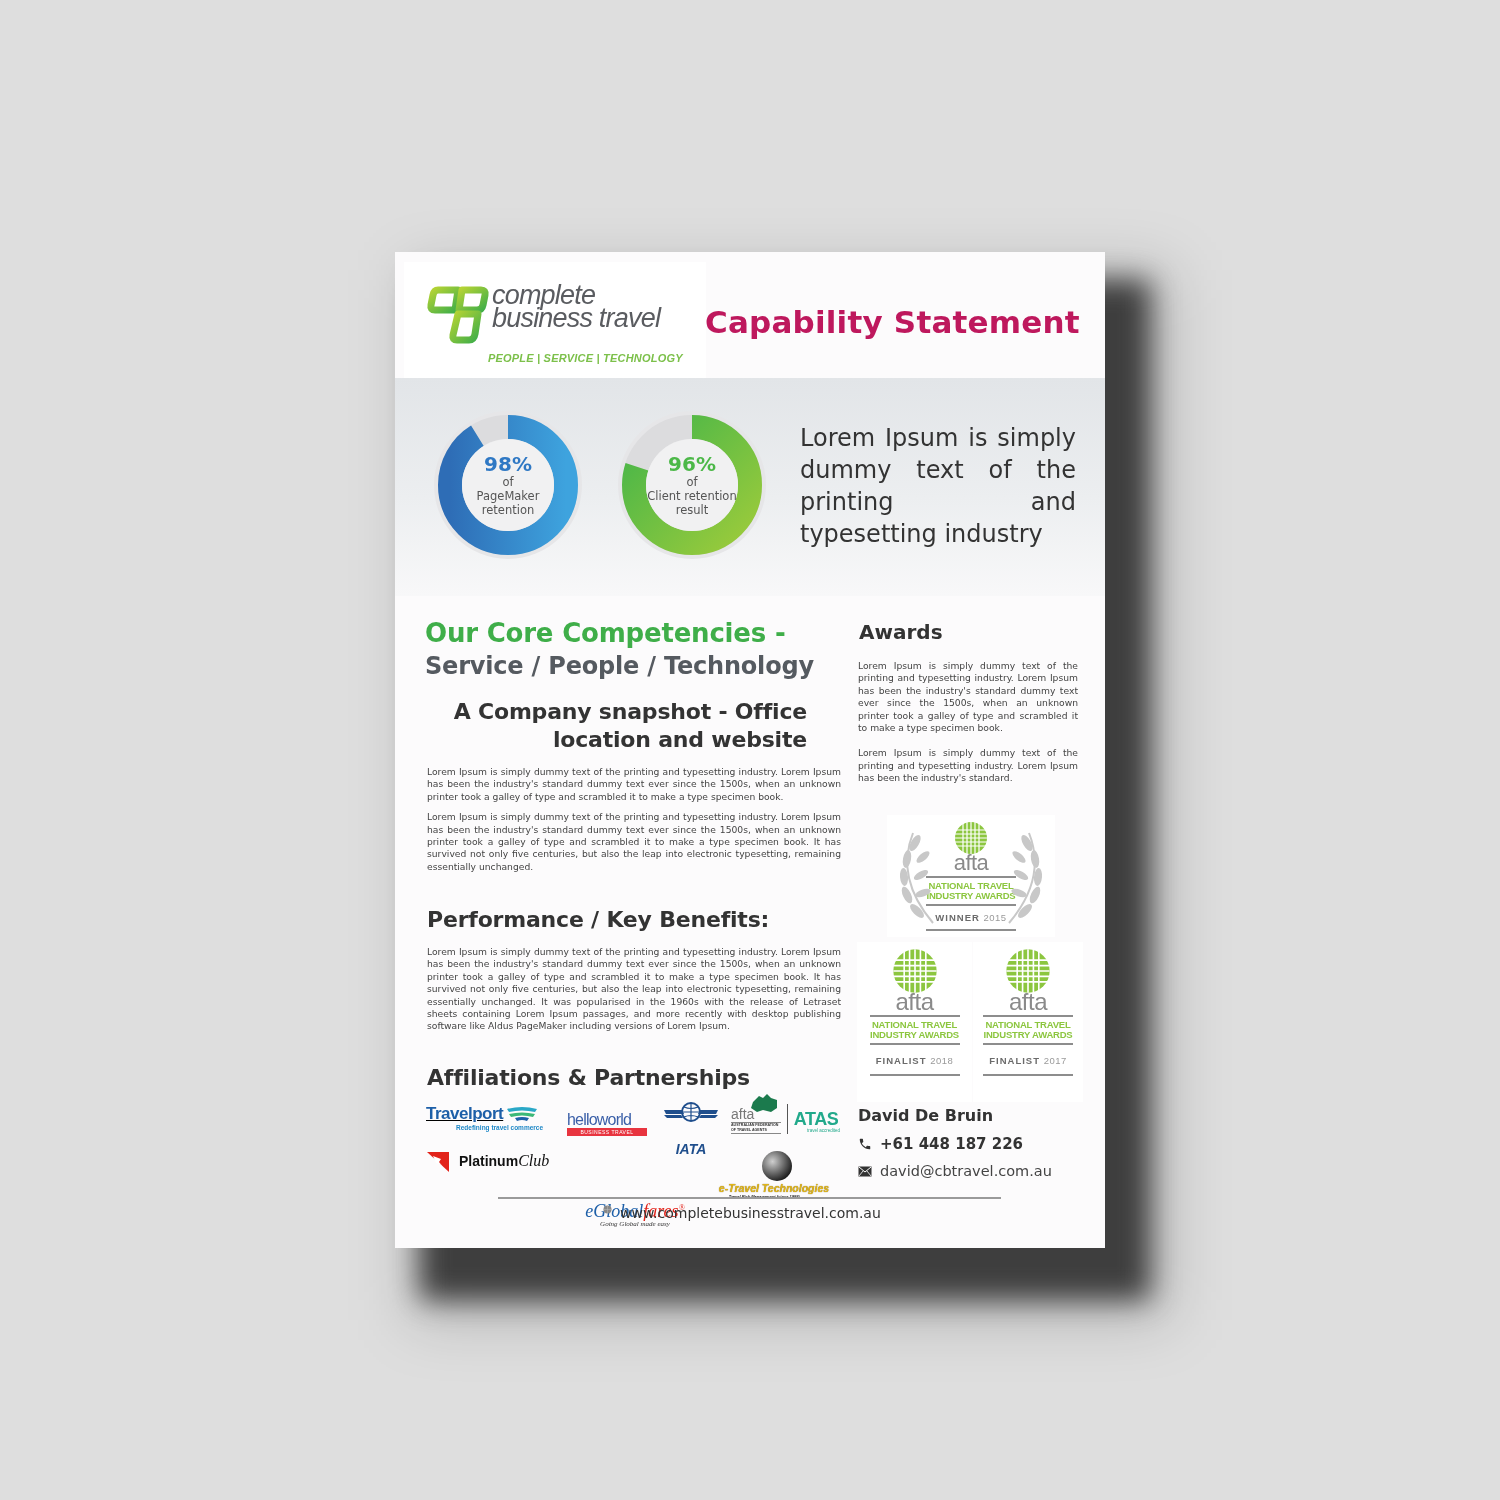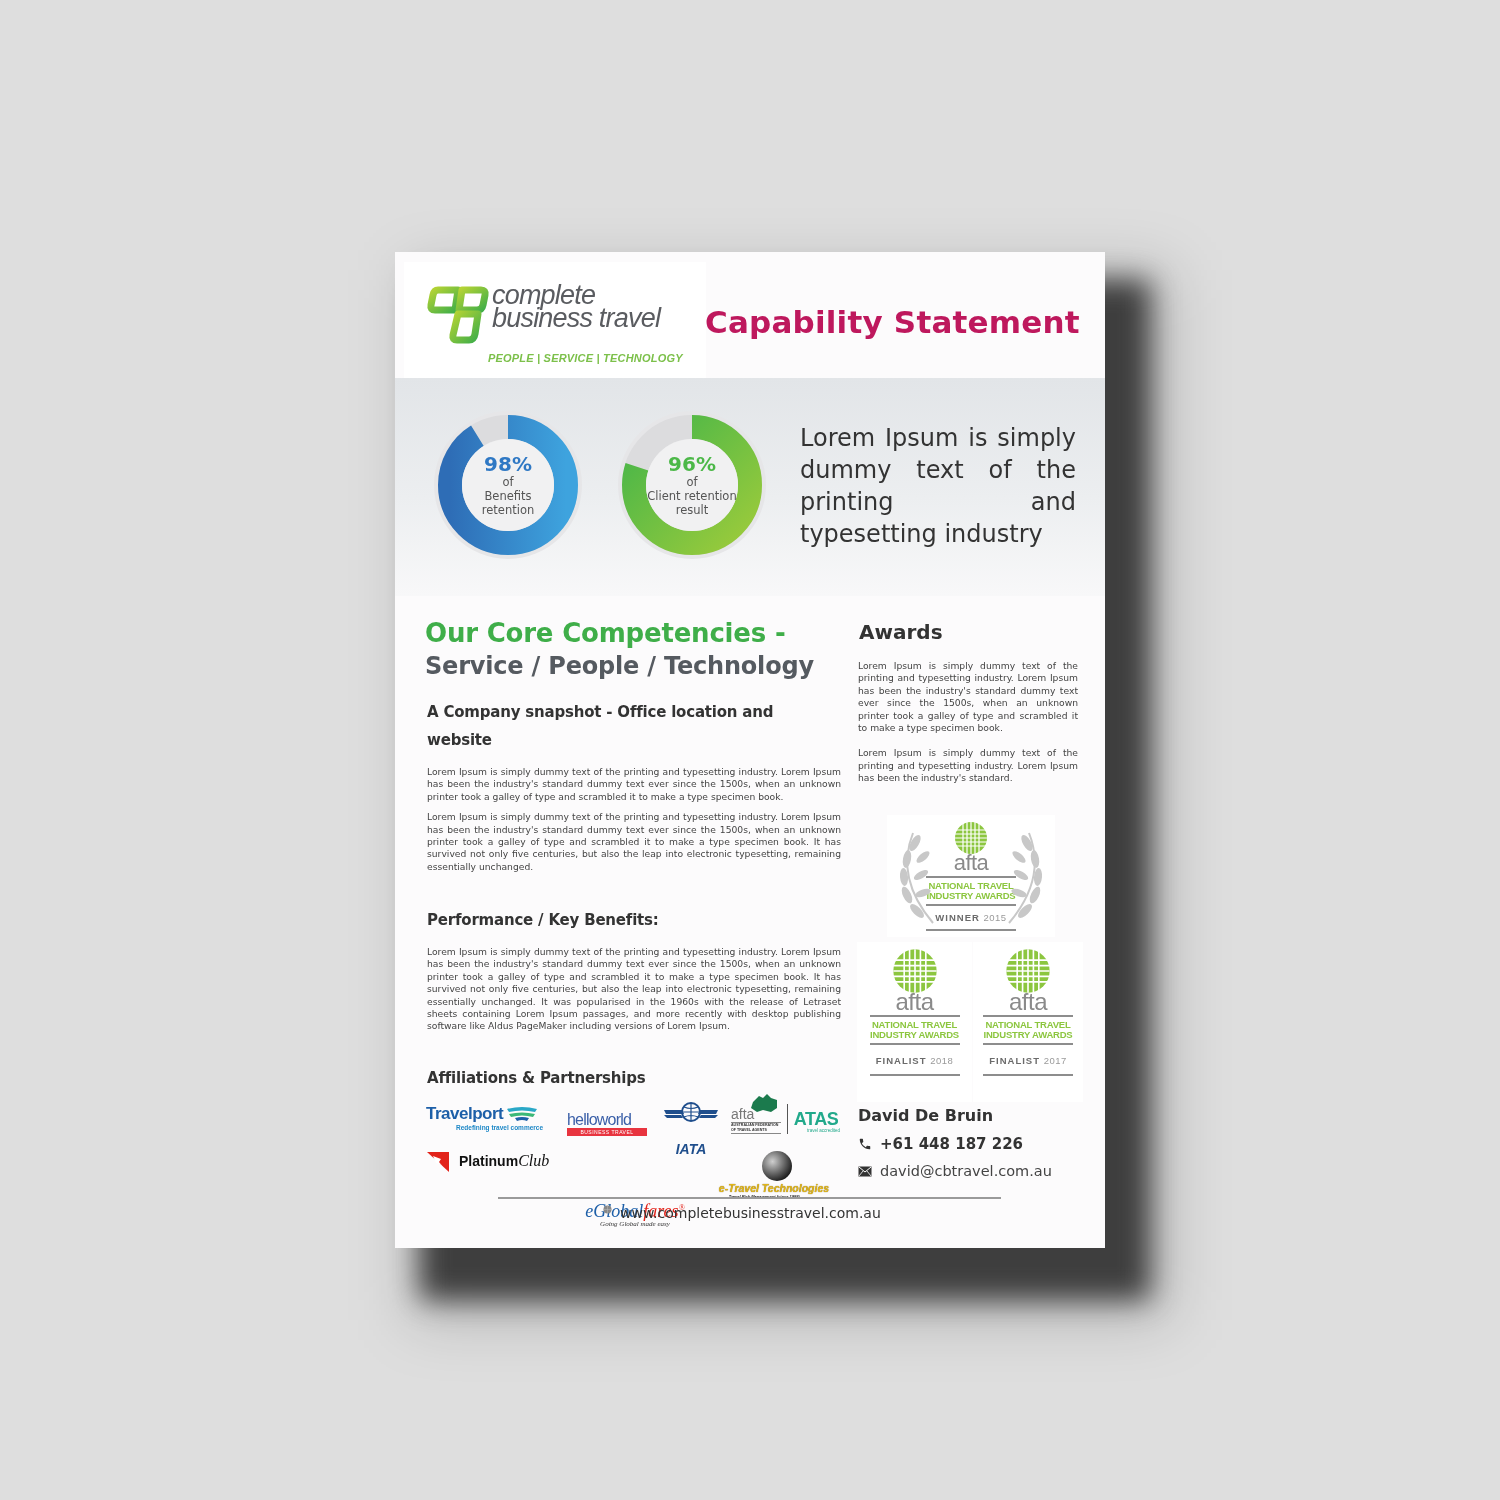--- a/index.html
+++ b/index.html
@@ -98,22 +98,23 @@
     font-weight: bold; font-size: 26px; color: #3fae49; white-space: nowrap;
     letter-spacing: -0.2px;
   }
   .h-gray {
     position: absolute; left: 30px; top: 400px;
     font-weight: bold; font-size: 24px; color: #555a60; white-space: nowrap;
     letter-spacing: -0.2px;
   }
   .h-section {
     position: absolute; left: 32px;
-    font-weight: bold; font-size: 15px; color: #333; line-height: 28px;
+    font-weight: bold; font-size: 22px; color: #333; line-height: 28px;
     letter-spacing: -0.2px;
+    text-align: right;
   }
   .body-text {
     position: absolute; left: 32px; width: 414px;
     font-size: 9.2px; line-height: 12.4px; color: #444;
     text-align: justify;
   }
   .body-text p + p { margin-top: 8px; }
   
   .awards-h {
     position: absolute; left: 464px; top: 368px;
@@ -209,21 +210,21 @@
           </linearGradient>
         </defs>
         <circle cx="75" cy="75" r="74" fill="#e6e6e8"></circle>
         <circle cx="75" cy="75" r="58" fill="none" stroke="#dcdcde" stroke-width="24"></circle>
         <circle cx="75" cy="75" r="58" fill="none" stroke="url(#bg1)" stroke-width="24" stroke-dasharray="331.6 364.4" transform="rotate(-90 75 75)"></circle>
         <circle cx="75" cy="75" r="46" fill="#f1f1f2"></circle>
       </svg>
       <div class="ring-text">
         <div class="ring-pct" style="color:#2f78c4">98%</div>
         <div class="ring-sub">of</div>
-        <div class="ring-sub">Benefits</div>
+        <div class="ring-sub">PageMaker</div>
         <div class="ring-sub">retention</div>
       </div>
     </div>
 
     <div class="ring-wrap" style="left:222px; top:32px;">
       <svg width="150" height="150" viewBox="0 0 150 150">
         <defs>
           <linearGradient id="bg2" x1="1" y1="0" x2="0" y2="1">
             <stop offset="0" stop-color="#45b549"></stop>
             <stop offset="1" stop-color="#9ccb3b"></stop>
@@ -254,21 +255,21 @@
   </div>
 
   <div class="h-section" style="top:654px;">Performance / Key Benefits:</div>
   <div class="body-text" style="top:694px;">
     <p>Lorem Ipsum is simply dummy text of the printing and typesetting industry. Lorem Ipsum has been the industry's standard dummy text ever since the 1500s, when an unknown printer took a galley of type and scrambled it to make a type specimen book. It has survived not only five centuries, but also the leap into electronic typesetting, remaining essentially unchanged. It was popularised in the 1960s with the release of Letraset sheets containing Lorem Ipsum passages, and more recently with desktop publishing software like Aldus PageMaker including versions of Lorem Ipsum.</p>
   </div>
 
   <div class="h-section" style="top:812px;">Affiliations &amp; Partnerships</div>
 
   <div class="logo" style="left:31px; top:852px; width:125px;">
-    <div style="display:flex; align-items:center; gap:4px;">
+    <div style="display:flex; align-items:center; gap:4px;text-decoration:underline;">
       <span style="font-family:'Liberation Sans',sans-serif; font-weight:bold; font-size:17px; color:#1d5fa8; letter-spacing:-0.5px;">Travelport</span>
       <svg width="30" height="16" viewBox="0 0 30 16">
         <path d="M0 3 Q15 -1 30 3 L28 6 Q15 3 2 6 Z" fill="#2aa8c7"></path>
         <path d="M2 8 Q15 5 28 8 L26 11 Q15 8 4 11 Z" fill="#3cb878"></path>
         <path d="M8 12 Q15 10 22 12 L20 15 Q15 13 10 15 Z" fill="#1d5fa8"></path>
       </svg>
     </div>
     <span style="font-family:'Liberation Sans',sans-serif; font-weight:bold; font-size:6.5px; color:#1d87c6; margin-left:30px; white-space:nowrap;">Redefining travel commerce</span>
   </div>
 

